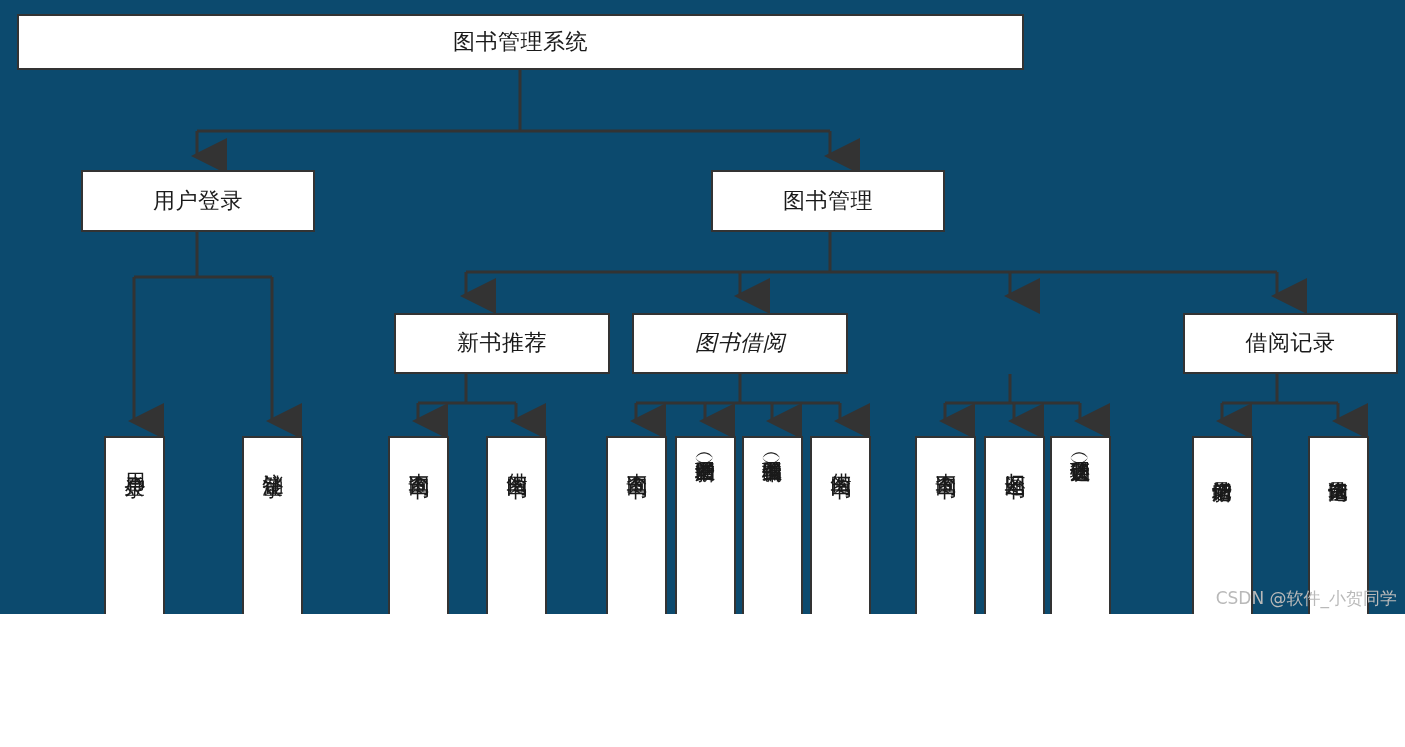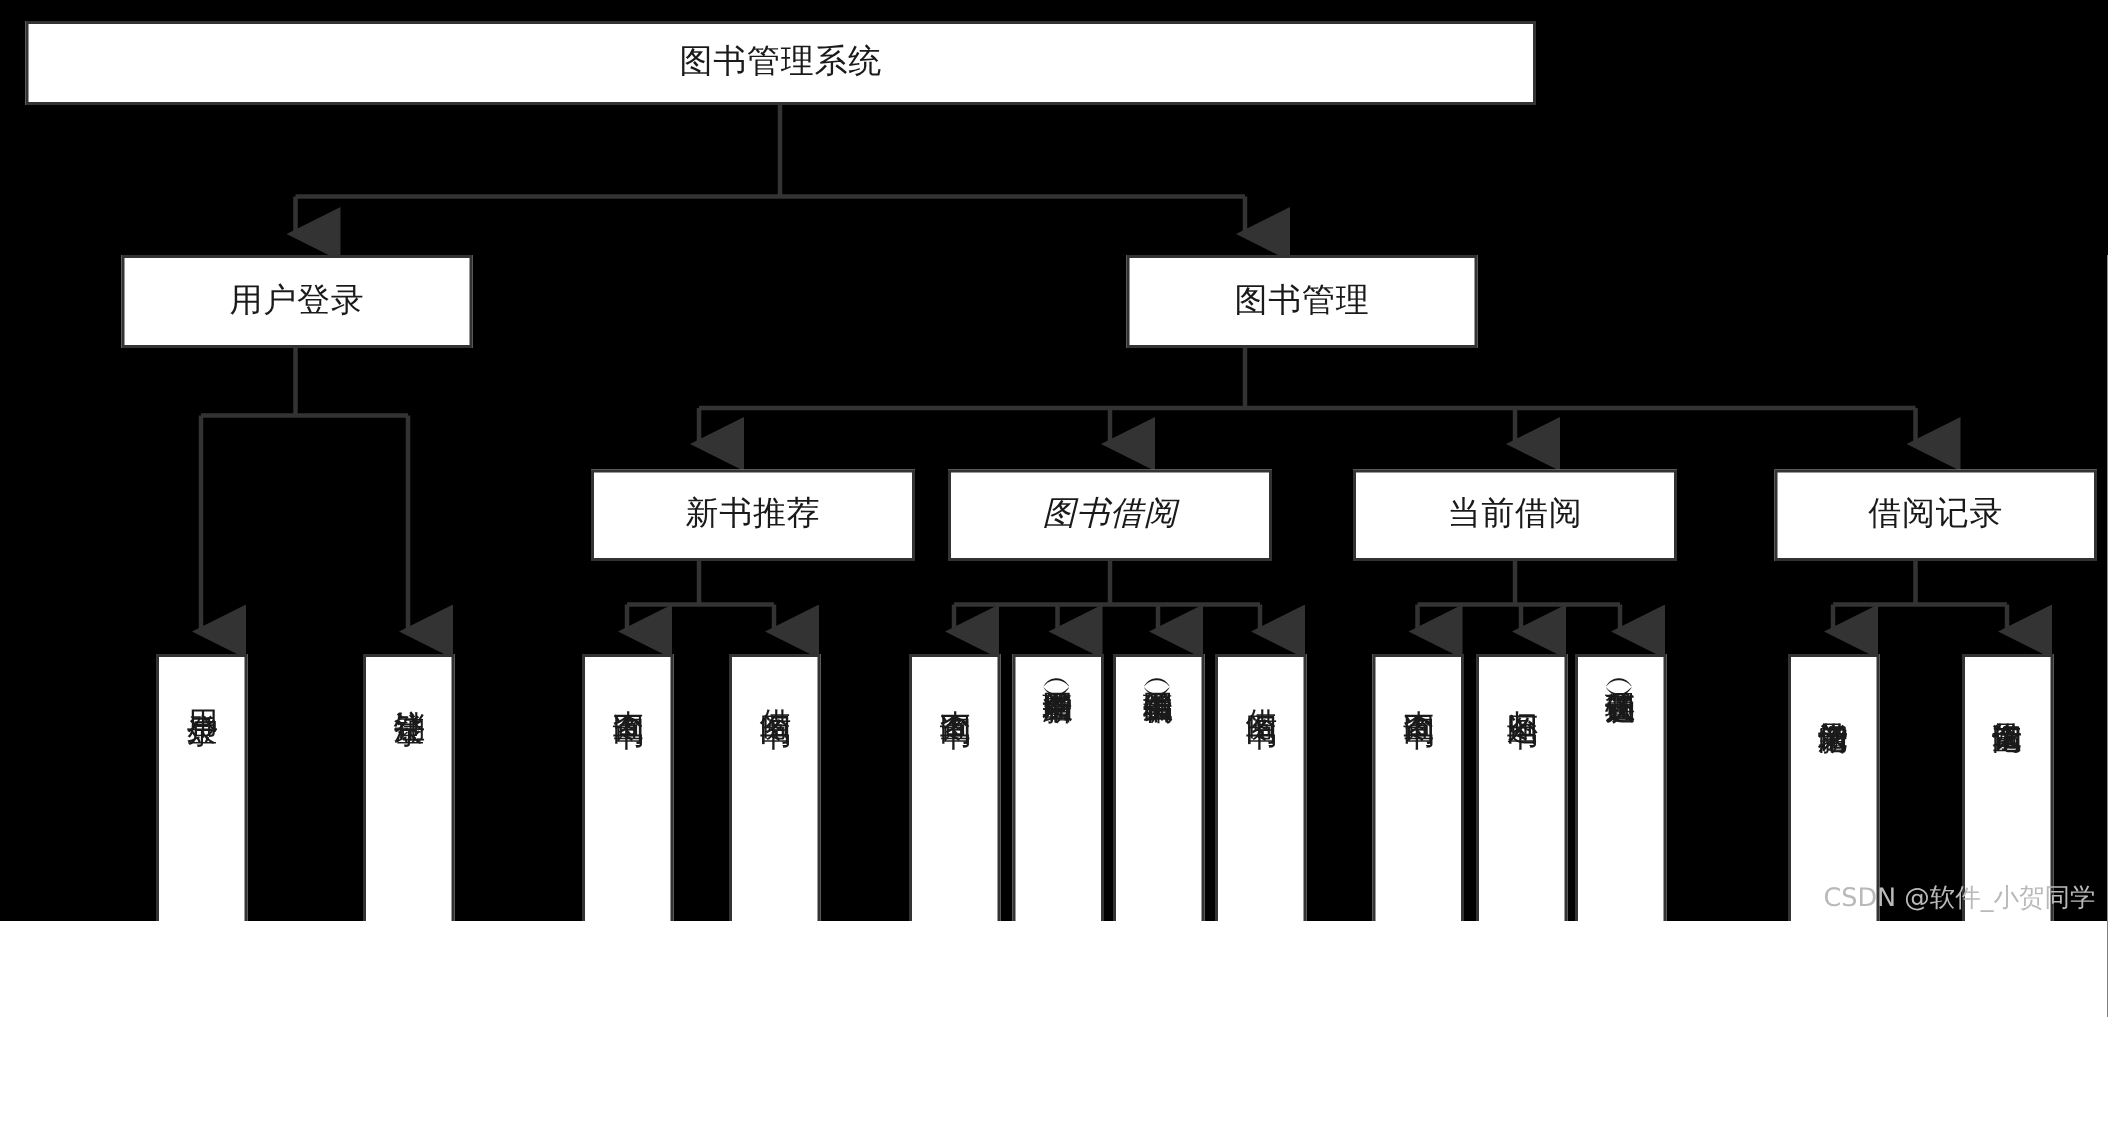--- a/index.html
+++ b/index.html
@@ -8,21 +8,21 @@
     padding: 0;
     background: #ffffff;
   }
   body {
     font-family: "DejaVu Sans", "Liberation Sans", sans-serif;
   }
   #diagram-root {
     position: relative;
     width: 1405px;
     height: 614px;
-    background: #000000;
+    background: #0c4a6e;
     overflow: hidden;
   }
   svg.wires {
     position: absolute;
     left: 0;
     top: 0;
     width: 1405px;
     height: 747px;
     pointer-events: none;
   }
@@ -130,35 +130,32 @@
   </svg>
 
   <div class="node horiz" style="left:17px; top:14px; width:1007px; height:56px;">
     <span class="label">图书管理系统</span>
   </div>
 
   <div class="node horiz" style="left:81px; top:170px; width:234px; height:62px;">
     <span class="label">用户登录</span>
   </div>
 
-  <div class="node horiz" style="left:711px; top:170px; width:234px; height:62px;margin-left:40px;">
+  <div class="node horiz" style="left:711px; top:170px; width:234px; height:62px;">
     <span class="label">图书管理</span>
   </div>
 
   <div class="node horiz" style="left:362px; top:313px; width:216px; height:61px;margin-left:32px;">
     <span class="label">新书推荐</span>
   </div>
 
   <div class="node horiz" style="left:632px; top:313px; width:216px; height:61px;font-style:italic;">
     <span class="label">图书借阅</span>
   </div>
 
-  <div class="node horiz" style="left:902px; top:313px; width:216px; height:61px;">
-    <span class="label">当前借阅</span>
-  </div>
 
   <div class="node horiz" style="left:1171px; top:313px; width:215px; height:61px;margin-left:12px;">
     <span class="label">借阅记录</span>
   </div>
 
   <div class="node vert" style="left:104px; top:436px; width:61px; height:299px;">
     <span class="label">用户登录</span>
   </div>
 
   <div class="node vert" style="left:242px; top:436px; width:61px; height:299px;">

